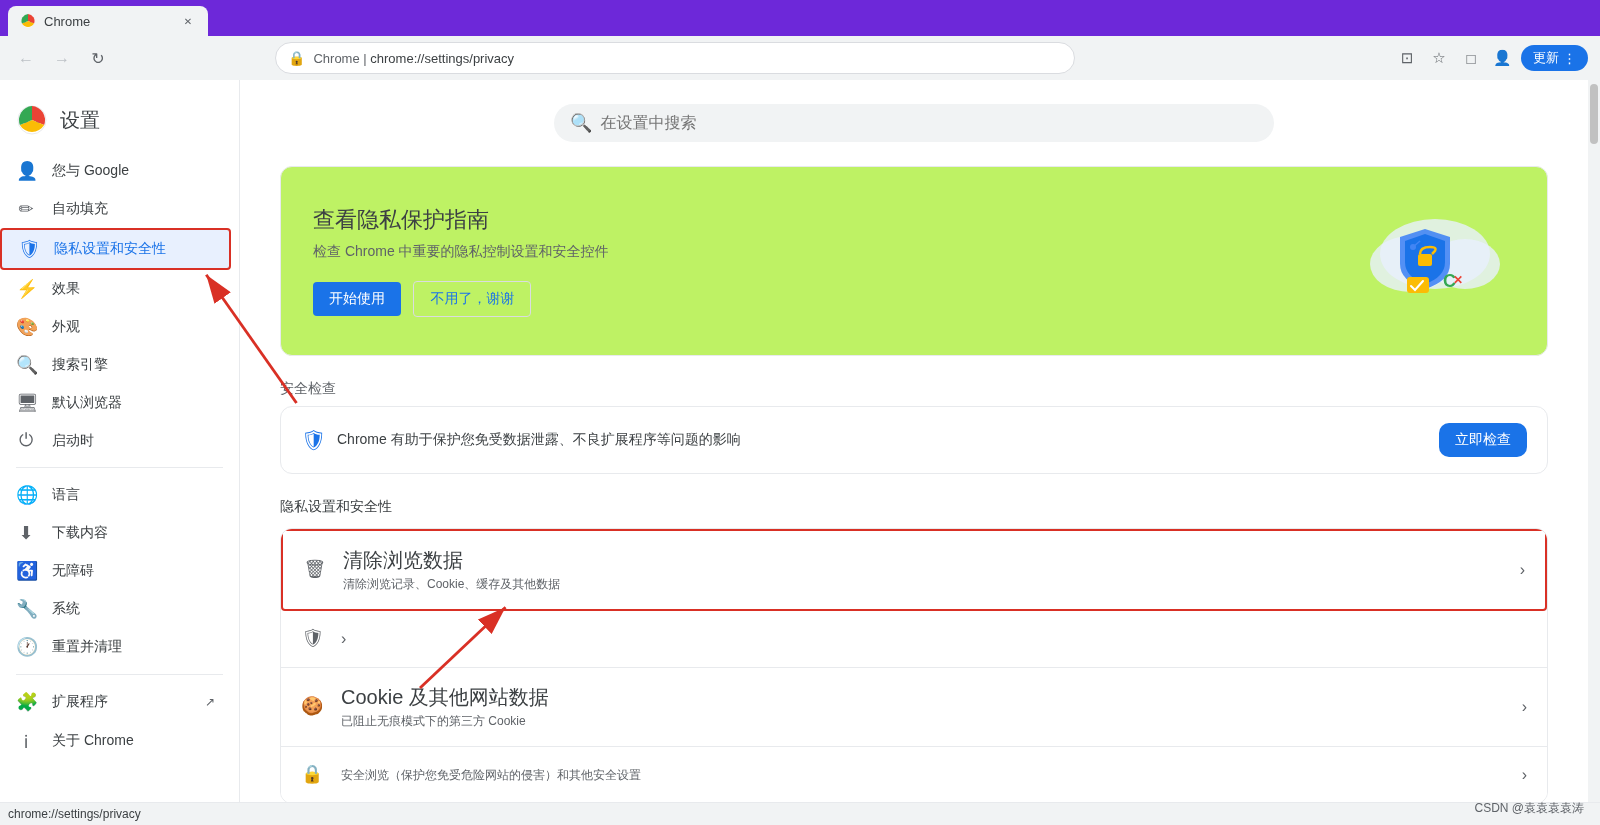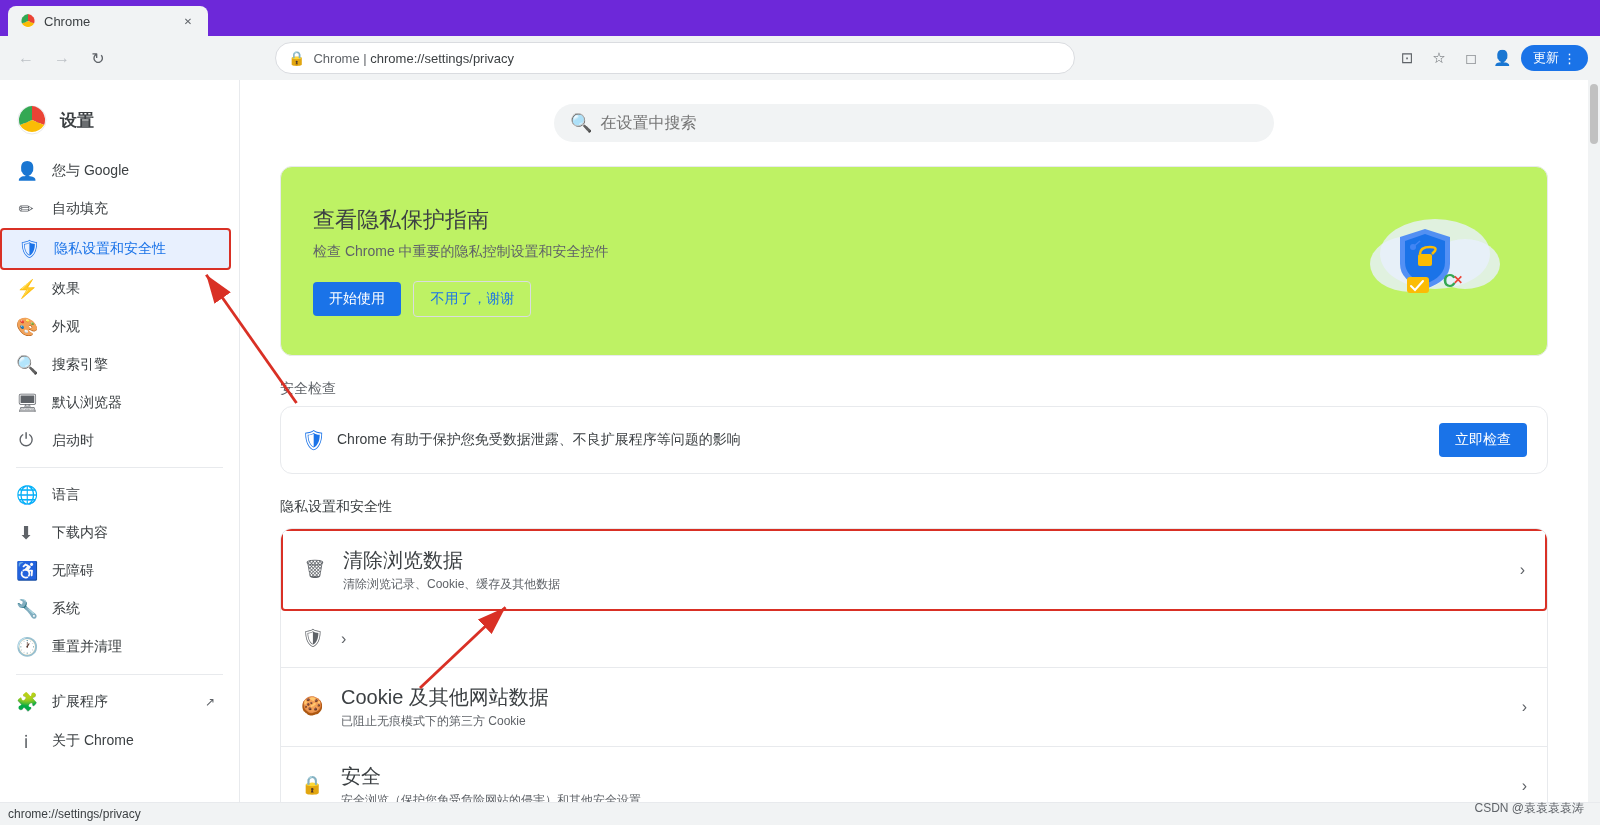--- a/index.html
+++ b/index.html
@@ -156,23 +156,23 @@
       gap: 12px;
       padding: 8px 16px 16px 16px;
     }
 
     .chrome-logo {
       width: 32px;
       height: 32px;
     }
 
     .sidebar-title {
-      font-size: 17px;
-      color: #3c4043;
-      font-weight: 700;
+      font-size: 20px;
+      color: #3c4043;
+      font-weight: 400;
     }
 
     .sidebar-item {
       display: flex;
       align-items: center;
       gap: 16px;
       padding: 8px 16px;
       cursor: pointer;
       border-radius: 0 20px 20px 0;
       margin-right: 8px;
@@ -313,21 +313,21 @@
     .safety-check-text {
       flex: 1;
       font-size: 14px;
       color: #3c4043;
     }
 
     .btn-check {
       background: #1a73e8;
       color: #fff;
       border: none;
-      border-radius: 4px;
+      border-radius: 10px;
       padding: 8px 16px;
       font-size: 14px;
       cursor: pointer;
       white-space: nowrap;
     }
 
     
     .settings-section-title {
       font-size: 14px;
       color: #3c4043;
@@ -636,21 +636,20 @@
           <div class="settings-item-content">
             <div class="settings-item-title">Cookie 及其他网站数据</div>
             <div class="settings-item-desc">已阻止无痕模式下的第三方 Cookie</div>
           </div>
           <span class="settings-item-arrow">›</span>
         </div>
 
         <div class="settings-item">
           <span class="settings-item-icon">🔒</span>
           <div class="settings-item-content">
-            <div class="settings-item-title">安全</div>
             <div class="settings-item-desc">安全浏览（保护您免受危险网站的侵害）和其他安全设置</div>
           </div>
           <span class="settings-item-arrow">›</span>
         </div>
 
       </div>
     </div>
 
     <div class="scrollbar">
       <div class="scrollbar-thumb"></div>

